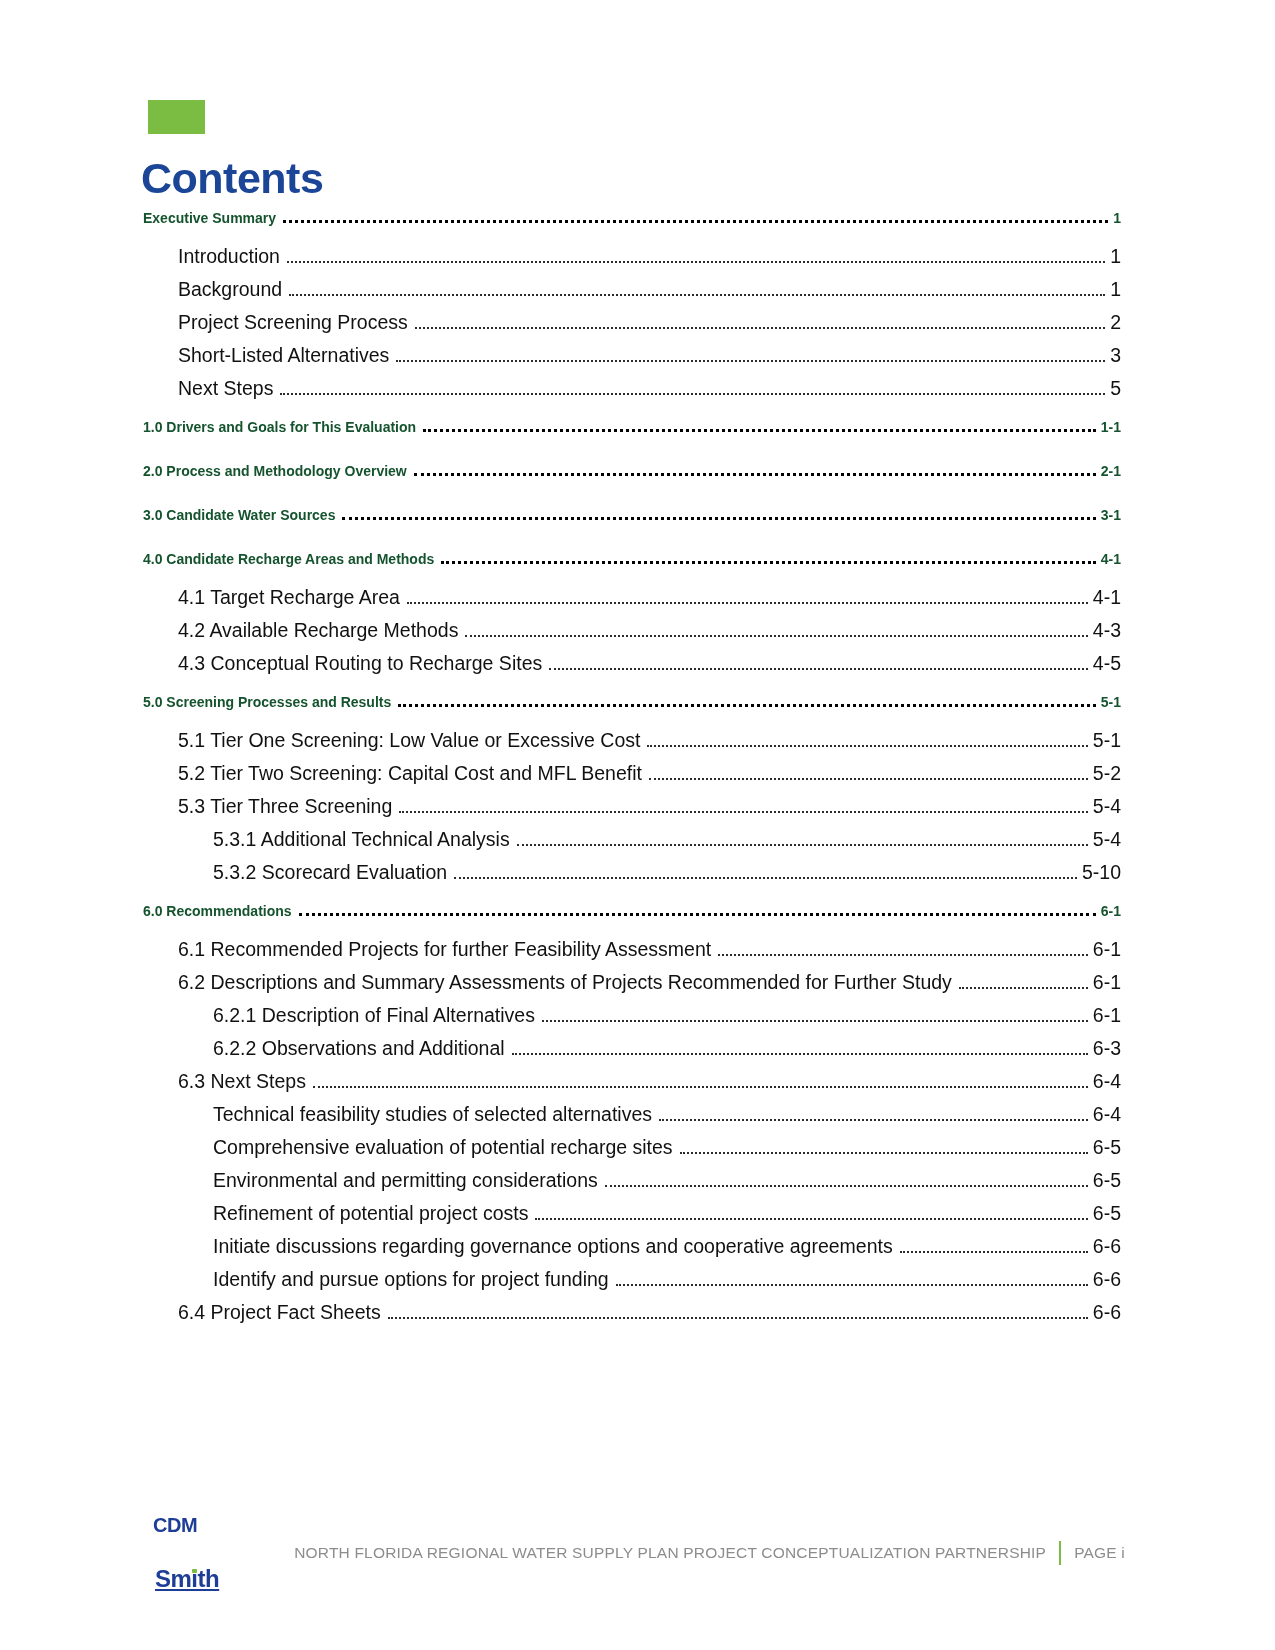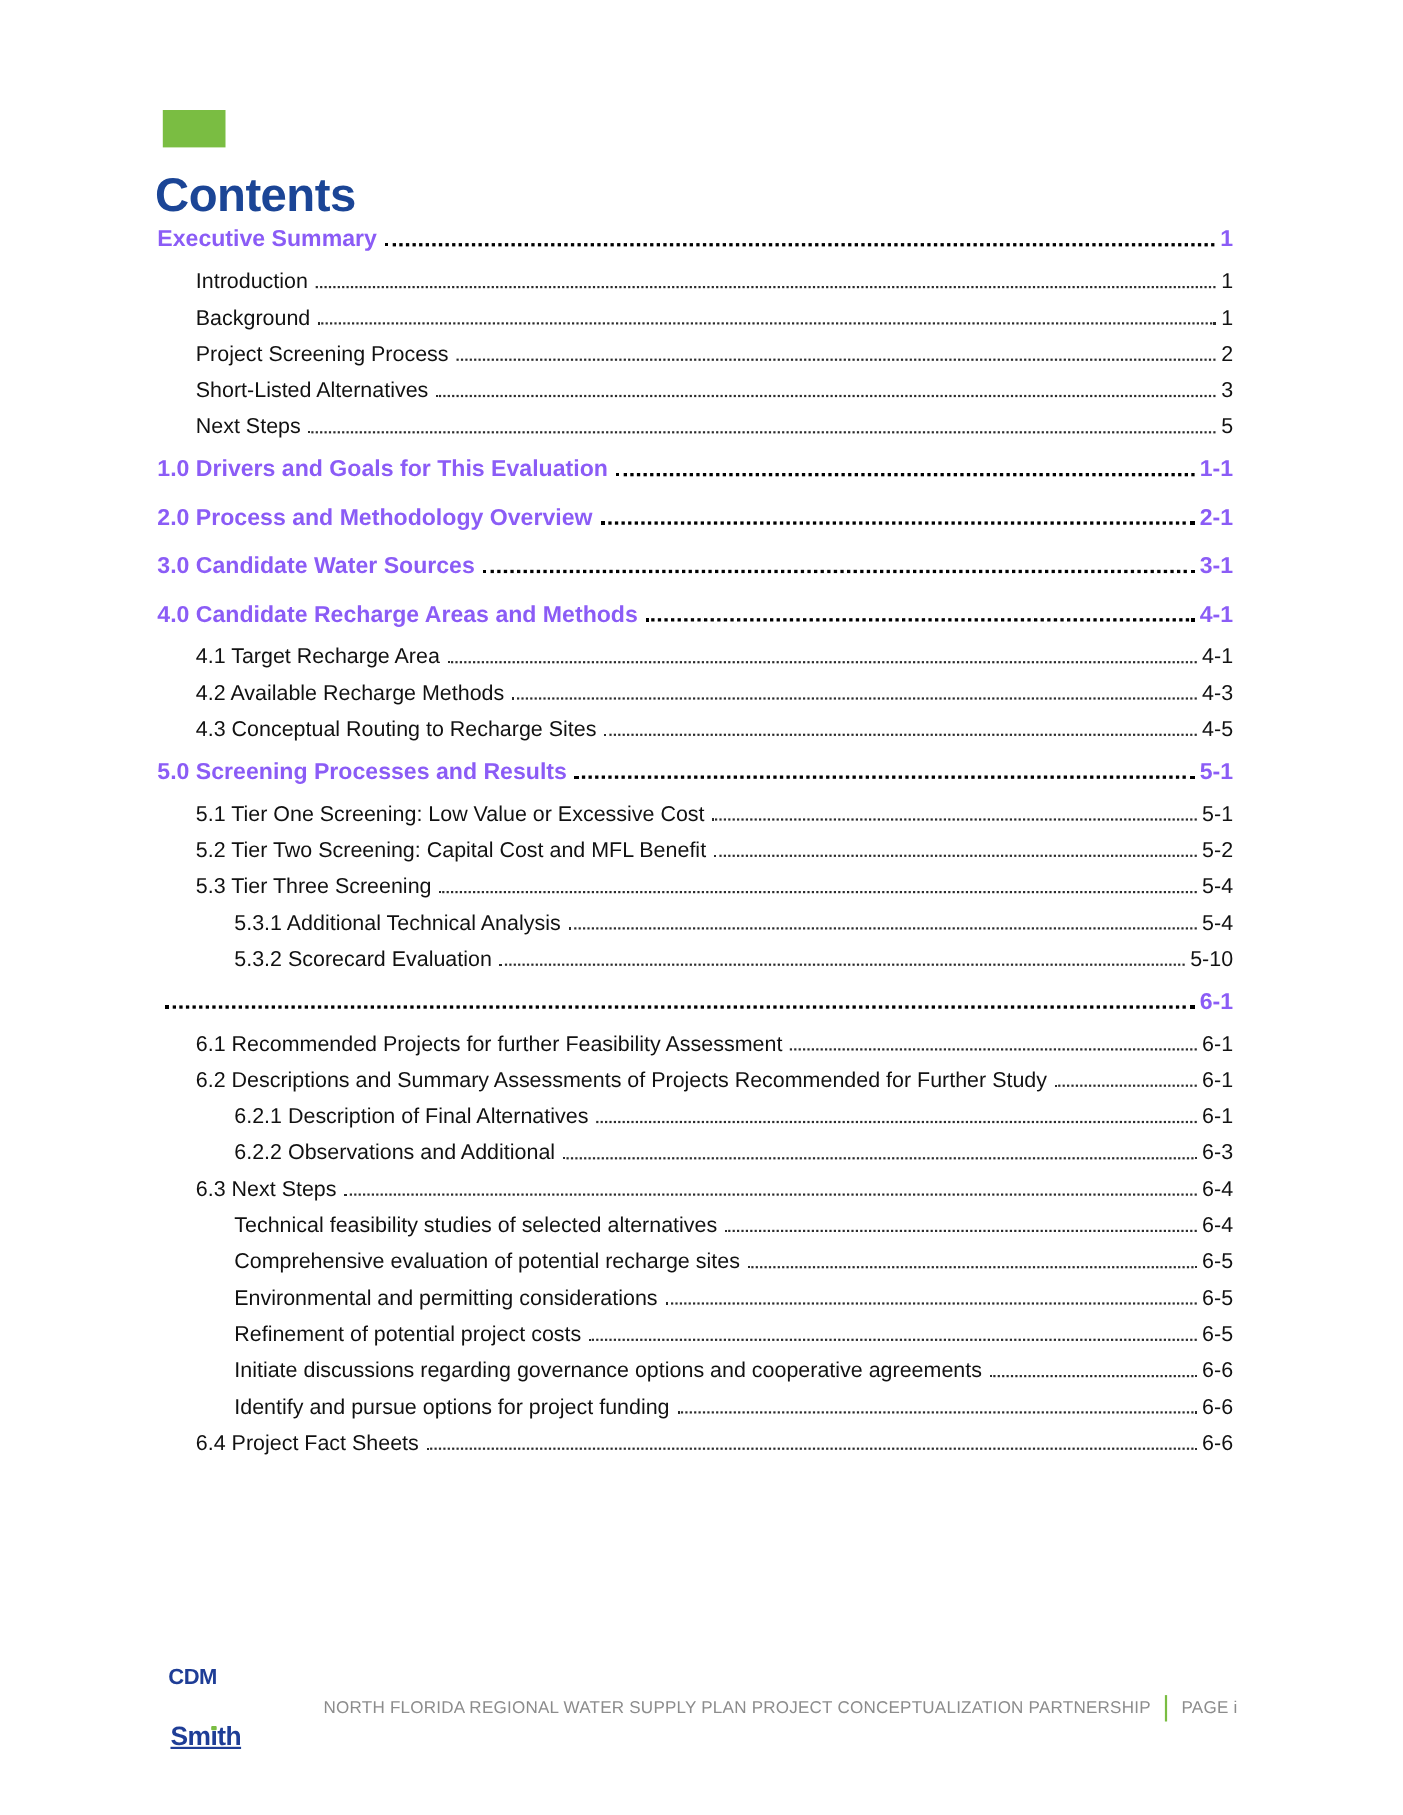--- a/index.html
+++ b/index.html
@@ -26,21 +26,21 @@
     margin-top:12px;
   }
   .toc{
     position:absolute;left:143px;top:196px;width:978px;
   }
   .toc-row{
     display:flex;align-items:baseline;height:33px;line-height:33px;
     font-size:19.5px;color:#111;white-space:nowrap;
   }
   .toc-row.major{
-    height:44px;line-height:44px;font-weight:bold;font-size:21px;color:#8b5cf6;
+    height:44px;line-height:44px;font-weight:bold;font-size:14px;color:#14532d;
   }
   .toc-row.lvl1 .toc-label{padding-left:35px;text-align:center;}
   .toc-row.lvl2 .toc-label{padding-left:70px;}
   .leader{
     flex:1 1 auto;height:0;align-self:baseline;
     border-bottom:2.4px dotted #2b2b2b;
     margin:0 5px 0 7px;min-width:20px;
   }
   .toc-row.major .leader{border-bottom:3px dotted #000;}
   .toc-page{flex:0 0 auto;}
@@ -167,20 +167,21 @@
     <span class="toc-label">5.3.1 Additional Technical Analysis</span>
     <span class="leader"></span>
     <span class="toc-page">5-4</span>
   </div>
     <div class="toc-row lvl2">
     <span class="toc-label">5.3.2 Scorecard Evaluation</span>
     <span class="leader"></span>
     <span class="toc-page">5-10</span>
   </div>
     <div class="toc-row lvl0 major">
+    <span class="toc-label">6.0 Recommendations</span>
     <span class="leader"></span>
     <span class="toc-page">6-1</span>
   </div>
     <div class="toc-row lvl1">
     <span class="toc-label">6.1 Recommended Projects for further Feasibility Assessment</span>
     <span class="leader"></span>
     <span class="toc-page">6-1</span>
   </div>
     <div class="toc-row lvl1">
     <span class="toc-label">6.2 Descriptions and Summary Assessments of Projects Recommended for Further Study</span>

